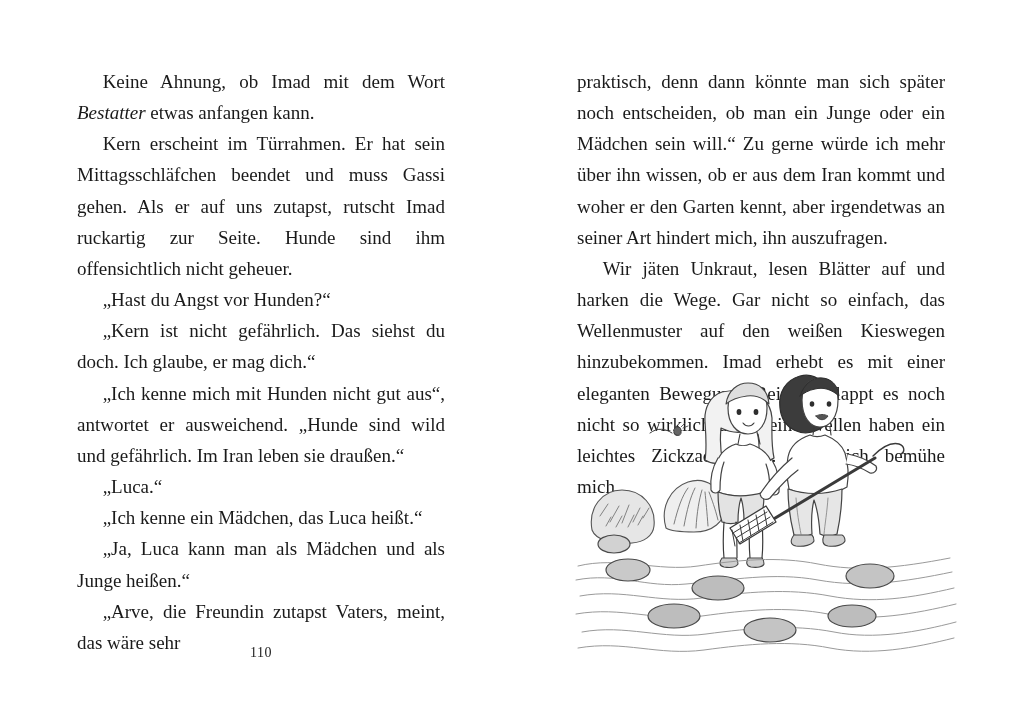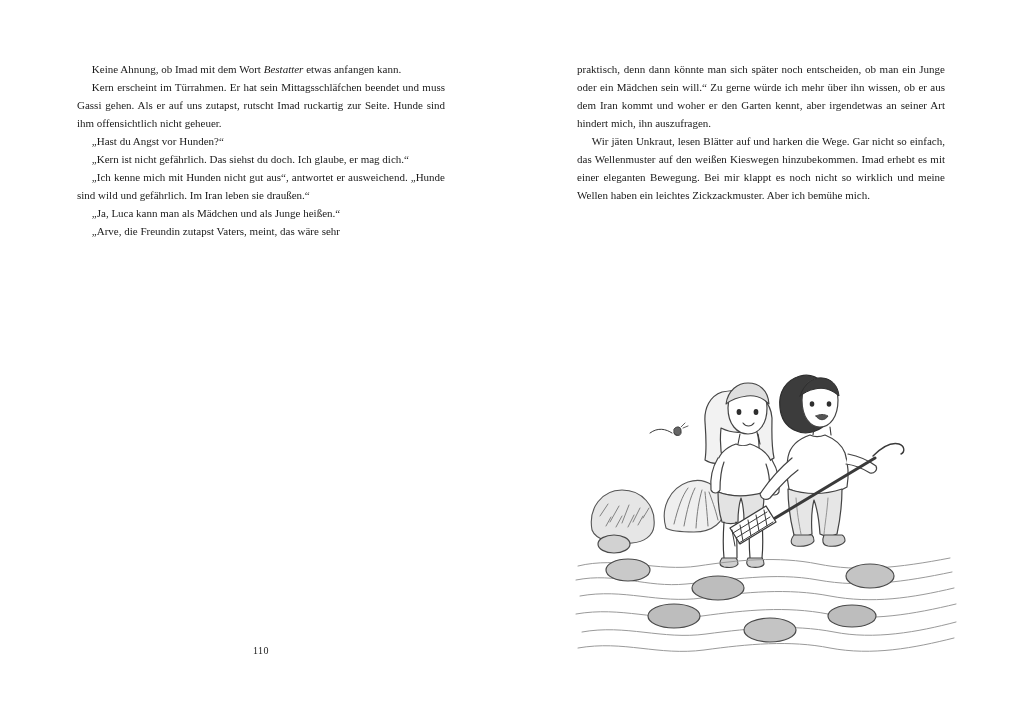--- a/index.html
+++ b/index.html
@@ -11,23 +11,23 @@
     position: relative;
     width: 1020px;
     height: 706px;
     background: #ffffff;
     overflow: hidden;
     font-family: "Liberation Serif", serif;
     color: #1a1a1a;
   }
   .column {
     position: absolute;
-    top: 60px;
+    top: 66px;
     width: 368px;
-    font-size: 11px;
+    font-size: 19px;
     line-height: 1.64;
     text-align: justify;
     text-justify: inter-word;
     hyphens: manual;
   }
   .column.left { left: 77px; }
   .column.right { left: 577px; }
 
   .para {
     margin: 0;
@@ -39,21 +39,21 @@
   .para em {
     font-style: italic;
   }
 
   .page-number {
     position: absolute;
     left: 77px;
     top: 645px;
     width: 368px;
     text-align: center;
-    font-size: 10px;
+    font-size: 14px;
     letter-spacing: 0.5px;
     color: #222;
   }
 
   .illustration {
     position: absolute;
     left: 570px;
     top: 330px;
     width: 390px;
     height: 330px;
@@ -68,20 +68,22 @@
 <body>
 
 <div class="page">
 
   <div class="column left">
     <p class="para"><span>Keine Ahnung, ob Imad mit dem Wort </span><em>Bestatter</em><span> etwas anfangen kann.</span></p>
     <p class="para">Kern erscheint im Türrahmen. Er hat sein Mittagsschläfchen beendet und muss Gassi gehen. Als er auf uns zutapst, rutscht Imad ruckartig zur Seite. Hunde sind ihm offensichtlich nicht geheuer.</p>
     <p class="para">„Hast du Angst vor Hunden?“</p>
     <p class="para">„Kern ist nicht gefährlich. Das siehst du doch. Ich glaube, er mag dich.“</p>
     <p class="para">„Ich kenne mich mit Hunden nicht gut aus“, antwortet er ausweichend. „Hunde sind wild und gefährlich. Im Iran leben sie draußen.“</p>
+    <p class="para">„Luca.“</p>
+    <p class="para">„Ich kenne ein Mädchen, das Luca heißt.“</p>
     <p class="para">„Ja, Luca kann man als Mädchen und als Junge heißen.“</p>
     <p class="para">„Arve, die Freundin zutapst Vaters, meint, das wäre sehr</p>
   </div>
 
   <div class="column right">
     <p class="para noindent">praktisch, denn dann könnte man sich später noch entscheiden, ob man ein Junge oder ein Mädchen sein will.“ Zu gerne würde ich mehr über ihn wissen, ob er aus dem Iran kommt und woher er den Garten kennt, aber irgendetwas an seiner Art hindert mich, ihn auszufragen.</p>
     <p class="para">Wir jäten Unkraut, lesen Blätter auf und harken die Wege. Gar nicht so einfach, das Wellenmuster auf den weißen Kieswegen hinzubekommen. Imad erhebt es mit einer eleganten Bewegung. Bei mir klappt es noch nicht so wirklich und meine Wellen haben ein leichtes Zickzackmuster. Aber ich bemühe mich.</p>
   </div>
 
   <div class="page-number">110</div>

